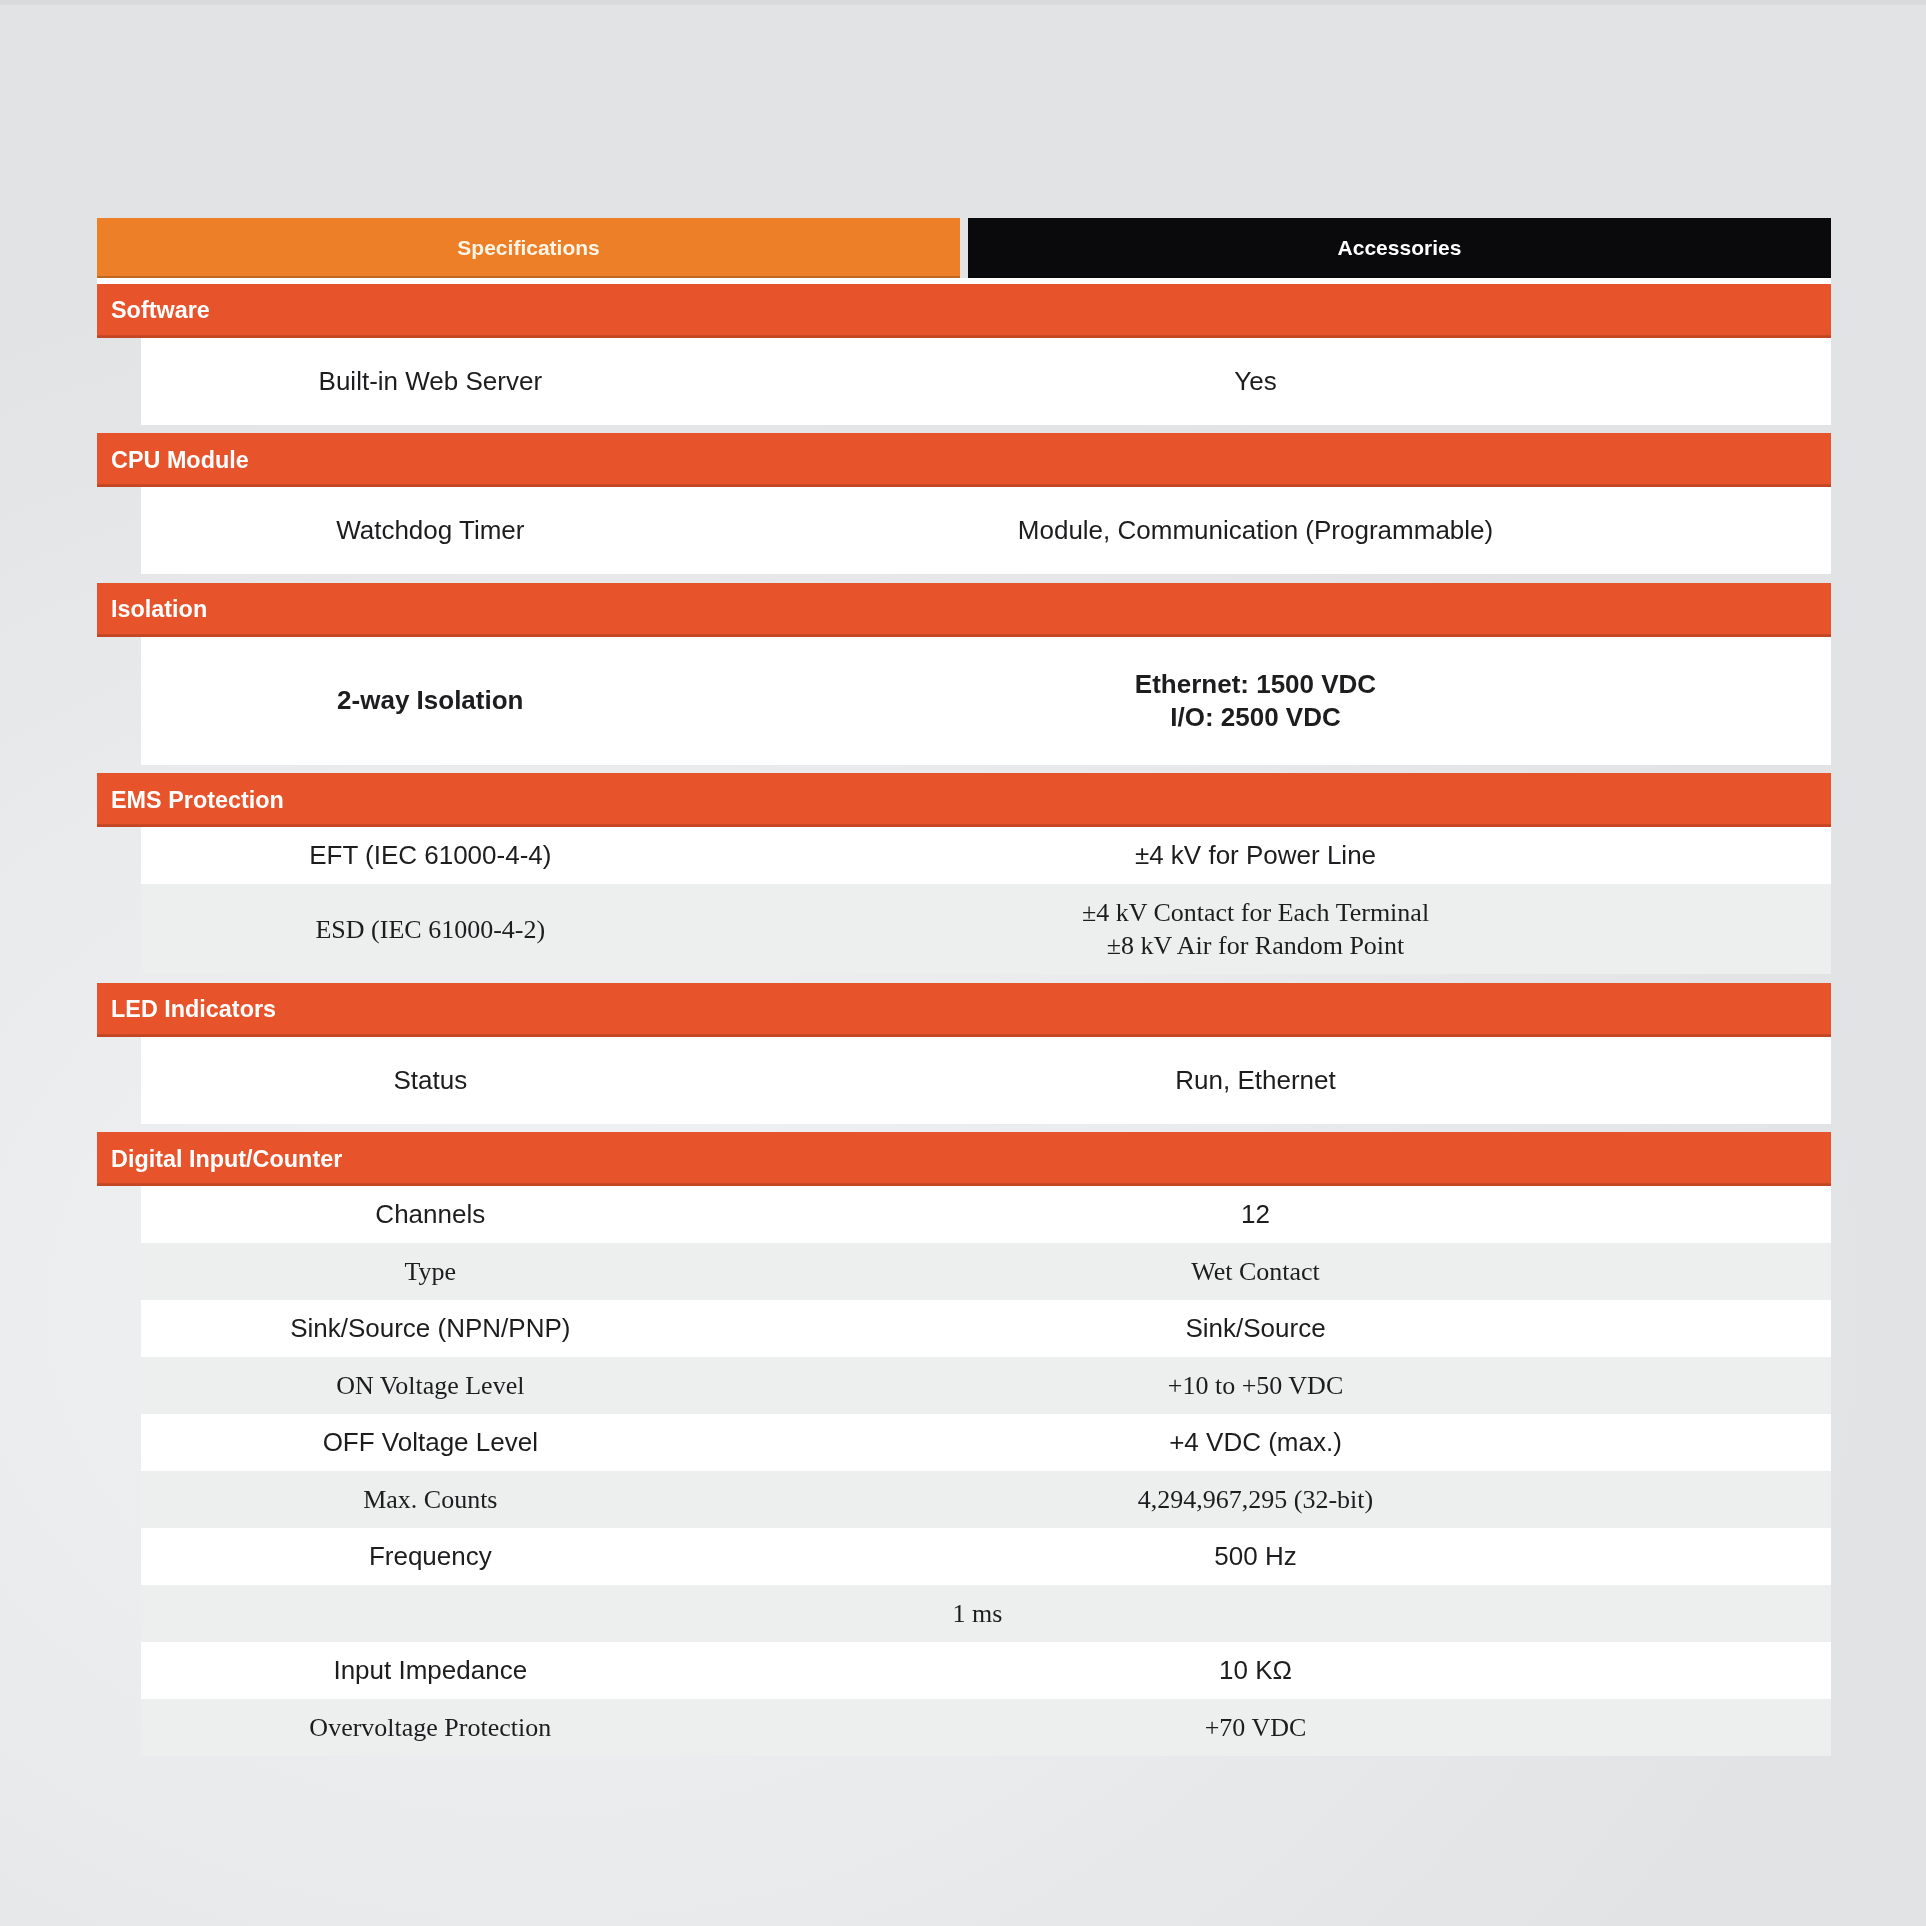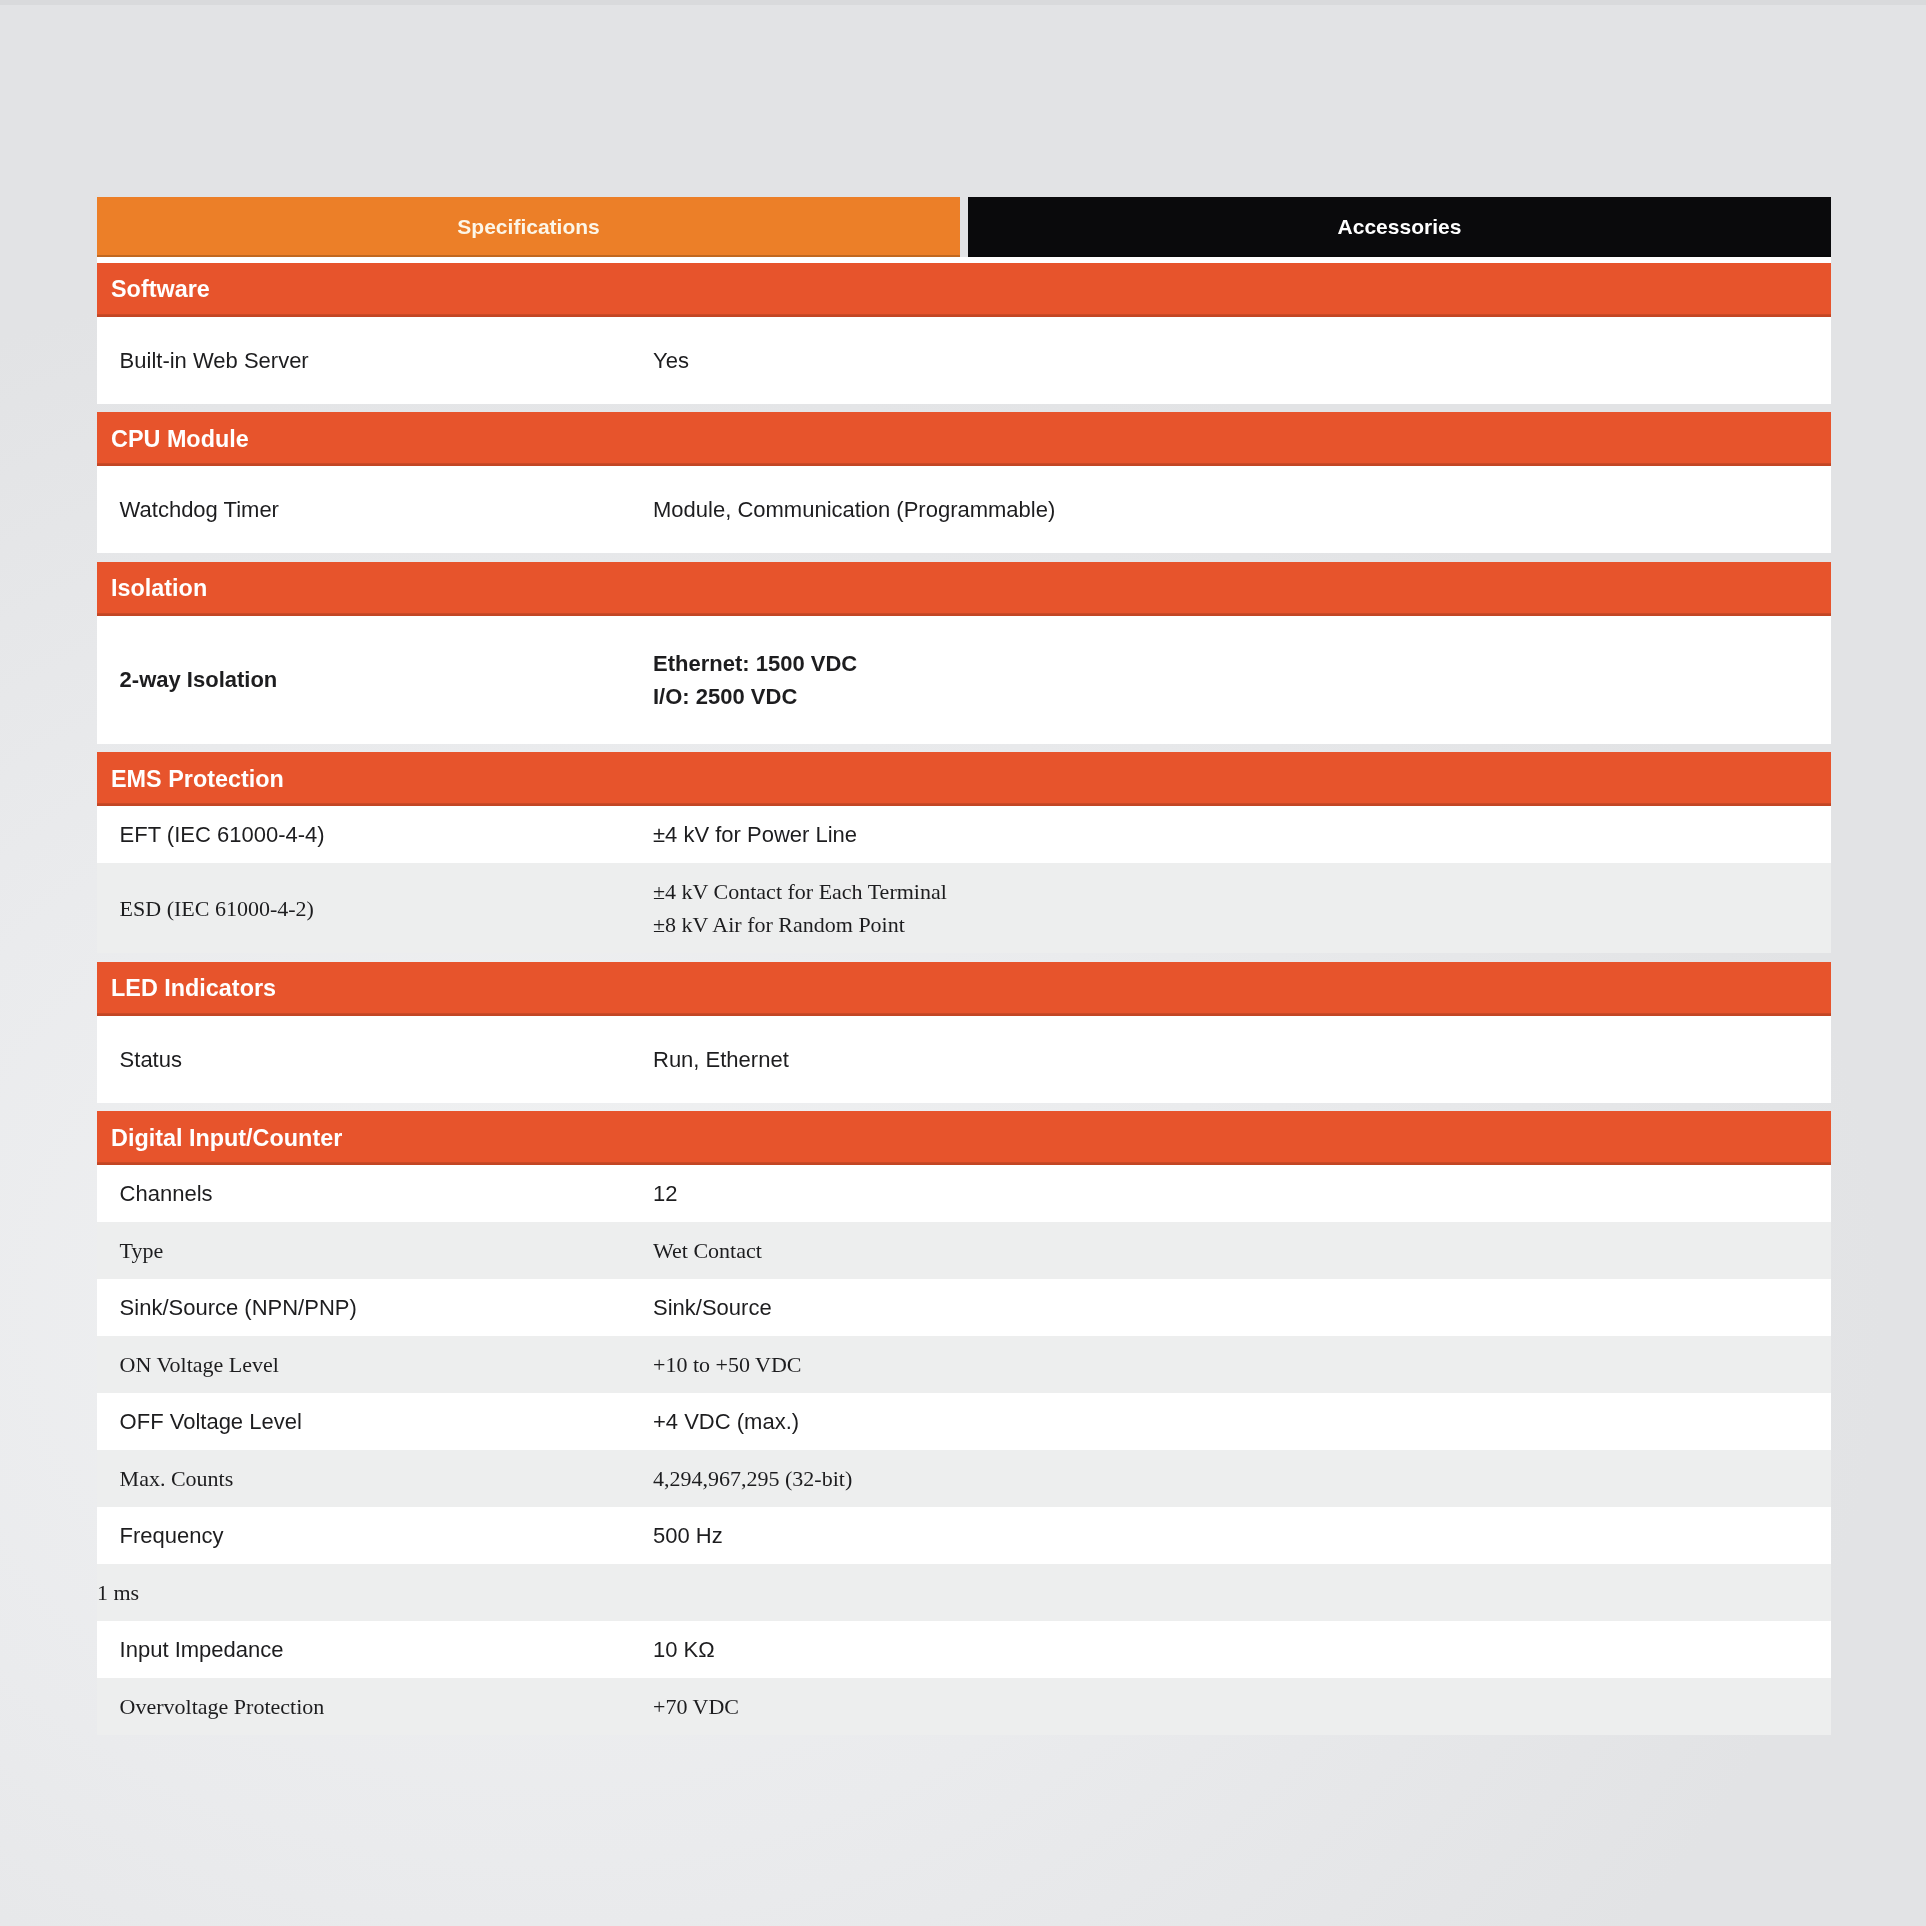--- a/index.html
+++ b/index.html
@@ -6,43 +6,44 @@
   body{
     width:1926px;height:1926px;overflow:hidden;
     font-family:"Liberation Sans", sans-serif;
     background:#e9eaec;
   }
   .canvas{
     position:relative;width:1926px;height:1926px;
     background:radial-gradient(1344px 1061px at 28% 68%, #f1f2f3 0%, #eaebed 52%, #e2e3e5 100%);
   }
   .topline{position:absolute;top:0;left:0;right:0;height:5px;background:#d9dadc;}
-  .panel{position:absolute;left:97px;top:197px;width:1734px;}
+  .panel{position:absolute;left:97px;top:218px;width:1734px;text-align:center;}
   .tabbar{display:flex;gap:7.8px;height:60px;}
   .tab{
     flex:1;display:flex;align-items:center;justify-content:center;
     font-size:21px;font-weight:700;color:#ffffff;
     background:var(--tab-inactive,#0a0a0c);
     box-shadow:inset 0 -2.1px 0 rgba(0,0,0,0.18);
     cursor:pointer;
   }
   .tab.active{background:var(--tab-active,#ec7f28);color:#fcf6e8;}
   .whitegap{height:5.7px;background:#ffffff;}
   .sec{margin-bottom:8.5px;}
   .hdr{
     height:54px;display:flex;align-items:center;padding-left:14px;
     background:var(--hdr-bg,#e7542c);color:var(--hdr-text,#ffffff);
     font-size:23.4px;font-weight:700;
     box-shadow:inset 0 -2.8px 0 rgba(0,0,0,0.16);
   }
   .row{
     display:flex;align-items:center;
     background:var(--row-bg,#ffffff);
-    font-size:22px;line-height:33px;color:var(--row-text,#1d1d1f);
+    font-size:26px;line-height:33px;color:var(--row-text,#1d1d1f);
     padding:12px 0;
+    margin-left:44px;
   }
   .row.alt{background:var(--row-alt,#edeeee);font-family:Liberation Serif, serif;}
   .label{flex:0 0 556px;box-sizing:border-box;padding-left:22.6px;}
   .value{flex:1;white-space:pre-line;padding-right:17px;}
   .sec-tall .row{padding:27px 0;}
   .sec-iso .row{padding:31px 0;font-weight:bold;}
 </style>
 </head>
 <body>
 

